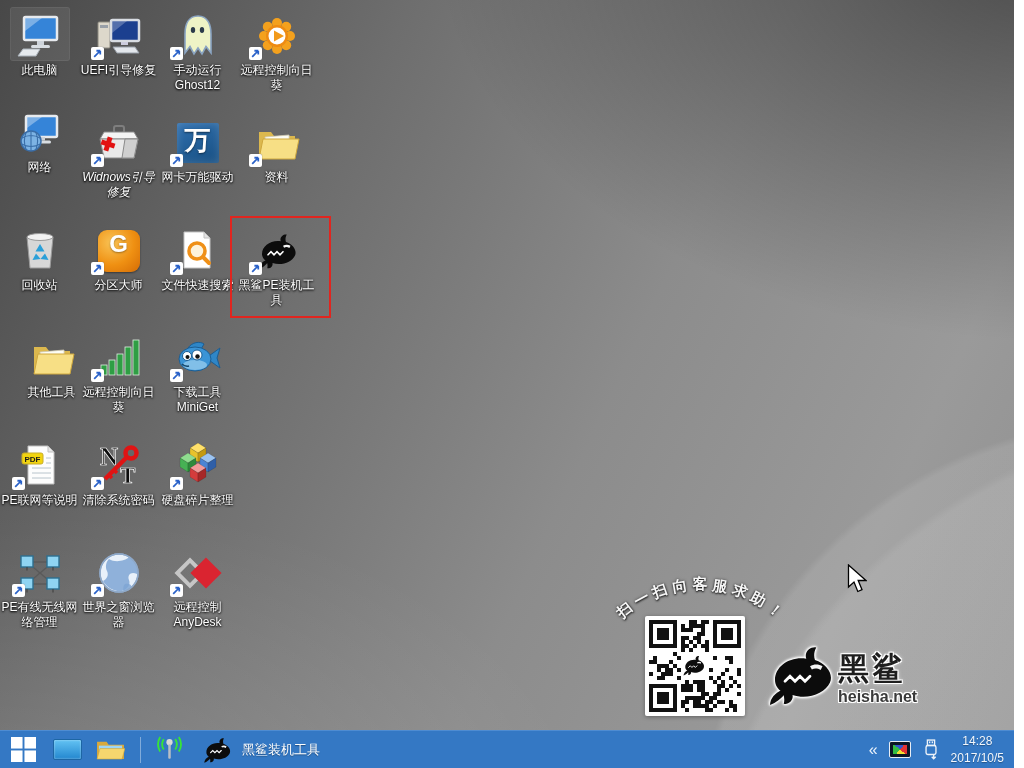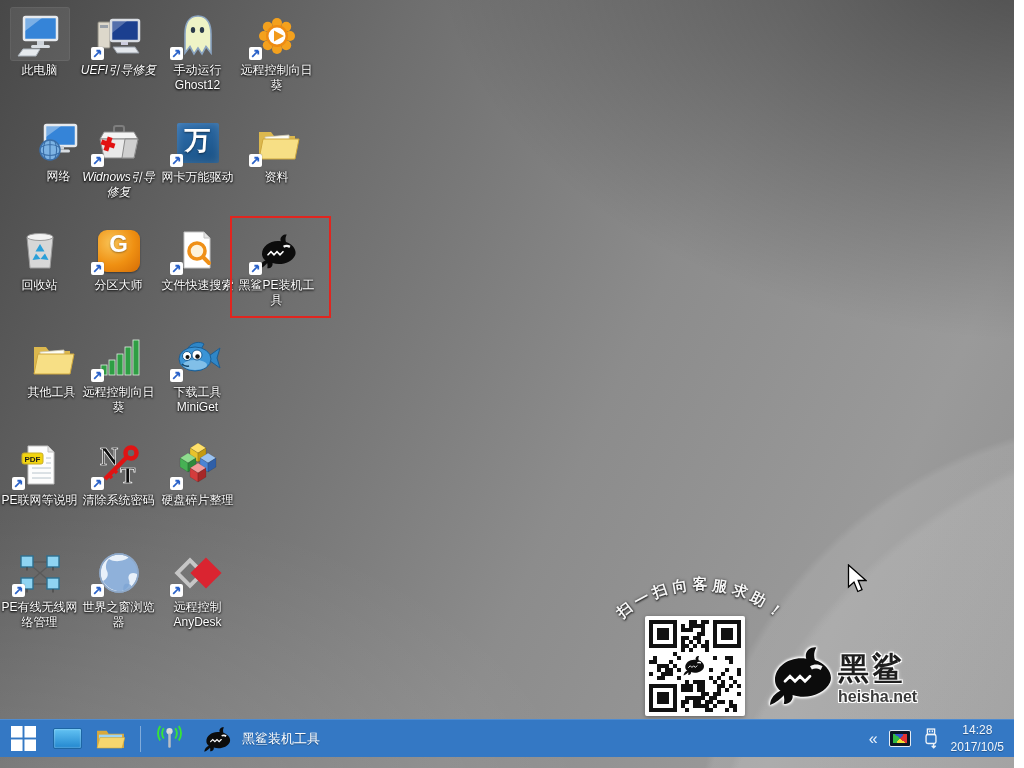--- a/index.html
+++ b/index.html
@@ -30,21 +30,21 @@
   
   #arc{position:absolute;left:0;top:0;width:100%;height:100%;pointer-events:none;}
   #arc span{position:absolute;width:18px;text-align:center;font-size:15px;font-weight:700;color:#f7f7f7;text-shadow:0 1px 2px rgba(0,0,0,0.85),0 0 3px rgba(0,0,0,0.5);}
   #qr{position:absolute;left:645px;top:616px;width:100px;height:100px;border-radius:2px;box-shadow:0 1px 4px rgba(0,0,0,0.35);}
   .brand-shark{position:absolute;left:760px;top:638px;width:80px;height:74px;filter:drop-shadow(0 0 1px #fff) drop-shadow(0 0 1px #fff) drop-shadow(0 0 1px #fff);}
   .brand-name{position:absolute;left:838px;top:648px;font-size:31px;font-weight:900;letter-spacing:3px;color:#1e1e1e;text-shadow:-1px -1px 0 #fff,1px -1px 0 #fff,-1px 1px 0 #fff,1px 1px 0 #fff,0 0 4px #fff;}
   .brand-site{position:absolute;left:838px;top:688px;font-size:16px;font-weight:700;color:#3a3a3a;text-shadow:-1px -1px 0 #fff,1px -1px 0 #fff,-1px 1px 0 #fff,1px 1px 0 #fff,0 0 3px #fff;}
   
   .cursor{position:absolute;left:847px;top:564px;pointer-events:none;}
   
-  .taskbar{position:absolute;left:0;bottom:11px;width:100%;height:38px;background:#3478c4;border-top:1px solid #4e8cd2;box-sizing:border-box;display:flex;align-items:flex-end;}
+  .taskbar{position:absolute;left:0;bottom:0;width:100%;height:38px;background:#3478c4;border-top:1px solid #4e8cd2;box-sizing:border-box;display:flex;align-items:flex-end;}
   .tb-left{display:flex;align-items:center;height:100%;}
   .start{width:46px;height:100%;display:flex;align-items:center;justify-content:center;}
   .tb-ic{margin:0 7px;display:flex;align-items:center;justify-content:center;}
   .bluwin{width:27px;height:19px;border-radius:2px;border:1px solid #1d66a4;background:linear-gradient(180deg,#62c2f3,#2387cf);box-shadow:inset 0 0 2px rgba(255,255,255,0.6);}
   .sep{width:1px;height:26px;background:rgba(255,255,255,0.38);margin:0 8px;}
   .task-app{display:flex;align-items:center;height:100%;padding:0 10px;background:transparent;border:none;}
   .task-app span{margin-left:8px;font-size:13px;color:#fff;text-shadow:0 1px 1px rgba(0,0,0,0.35);}
   .tb-right{margin-left:auto;display:flex;align-items:center;gap:11px;padding-right:10px;height:100%;}
   .chev{font-size:16px;color:#eaf2fb;line-height:1;}
   .disp{width:20px;height:15px;background:#0b1624;border:1.5px solid #e8eef5;border-radius:2px;display:flex;align-items:center;justify-content:center;}
@@ -62,21 +62,21 @@
           <svg class="glyph" viewBox="0 0 48 48">
             <rect x="8" y="5" width="33" height="23" rx="1.5" fill="#3584d8" stroke="#e7eaee" stroke-width="2.5"></rect>
             <polygon points="9,6 26,6 9,19" fill="rgba(255,255,255,0.35)"></polygon>
             <rect x="21" y="29" width="7" height="4" fill="#cdd3da"></rect>
             <rect x="15" y="33" width="19" height="3" rx="1.5" fill="#d8dde2"></rect>
             <polygon points="7,37 24,37 20,44 2,44" fill="#e6eaee" stroke="#aab2ba" stroke-width="1"></polygon>
           </svg>
         </div>
         <div class="label">此电脑</div>
       </div>
-      <div class="cell" style="left: 79px; top: 8px; font-style: italic;">
+      <div class="cell" style="left: 79px; top: 8px;">
         <div class="iconwrap">
           <svg class="glyph" viewBox="0 0 48 48">
             <rect x="3" y="10" width="12" height="26" rx="1" fill="#ddd8cb" stroke="#8d8a80"></rect>
             <rect x="5" y="13" width="8" height="3" fill="#99a0a8"></rect>
             <rect x="16" y="8" width="28" height="21" rx="1.5" fill="#1b3f8f" stroke="#d8dce2" stroke-width="2.5"></rect>
             <polygon points="17,9 32,9 17,21" fill="rgba(255,255,255,0.25)"></polygon>
             <rect x="26" y="30" width="7" height="3" fill="#ccccdd"></rect>
             <polygon points="18,35 40,35 44,41 22,41" fill="#e3e7ec" stroke="#99a0aa"></polygon>
           </svg>
           <span class="lnk">
@@ -120,21 +120,21 @@
             <polygon points="21,18.5 31,24 21,29.5" fill="#f29a1a"></polygon>
           </svg>
           <span class="lnk">
             <svg width="11" height="11" viewBox="0 0 10 10">
               <path d="M2 8 L7.5 2.5 M7.5 2.5 L4 2.5 M7.5 2.5 L7.5 6" stroke="#2a62c9" stroke-width="1.6" fill="none"></path>
             </svg>
           </span>
         </div>
         <div class="label">远程控制向日葵</div>
       </div>
-      <div class="cell" style="left: 0px; top: 114px; margin-left: 19px;">
+      <div class="cell" style="left: 0px; top: 105px;">
         <div class="iconwrap">
           <svg class="glyph" viewBox="0 0 48 48">
             <rect x="10" y="7" width="31" height="21" rx="1.5" fill="#3584d8" stroke="#e7eaee" stroke-width="2.5"></rect>
             <polygon points="11,8 26,8 11,19" fill="rgba(255,255,255,0.35)"></polygon>
             <rect x="23" y="28" width="6" height="3.5" fill="#cdd3da"></rect>
             <rect x="17" y="31.5" width="18" height="3" rx="1.5" fill="#d8dde2"></rect>
             <circle cx="15" cy="32" r="10" fill="#7db3e4" stroke="#3a6ea8" stroke-width="1.5"></circle>
             <path d="M5.8 29 Q15 24 24.2 29 M5.5 35 Q15 40 24.5 35 M15 22 L15 42 M10 23.6 Q6.8 32 10 40.4 M20 23.6 Q23.2 32 20 40.4" stroke="#3a6ea8" stroke-width="1.1" fill="none"></path>
           </svg>
         </div>

